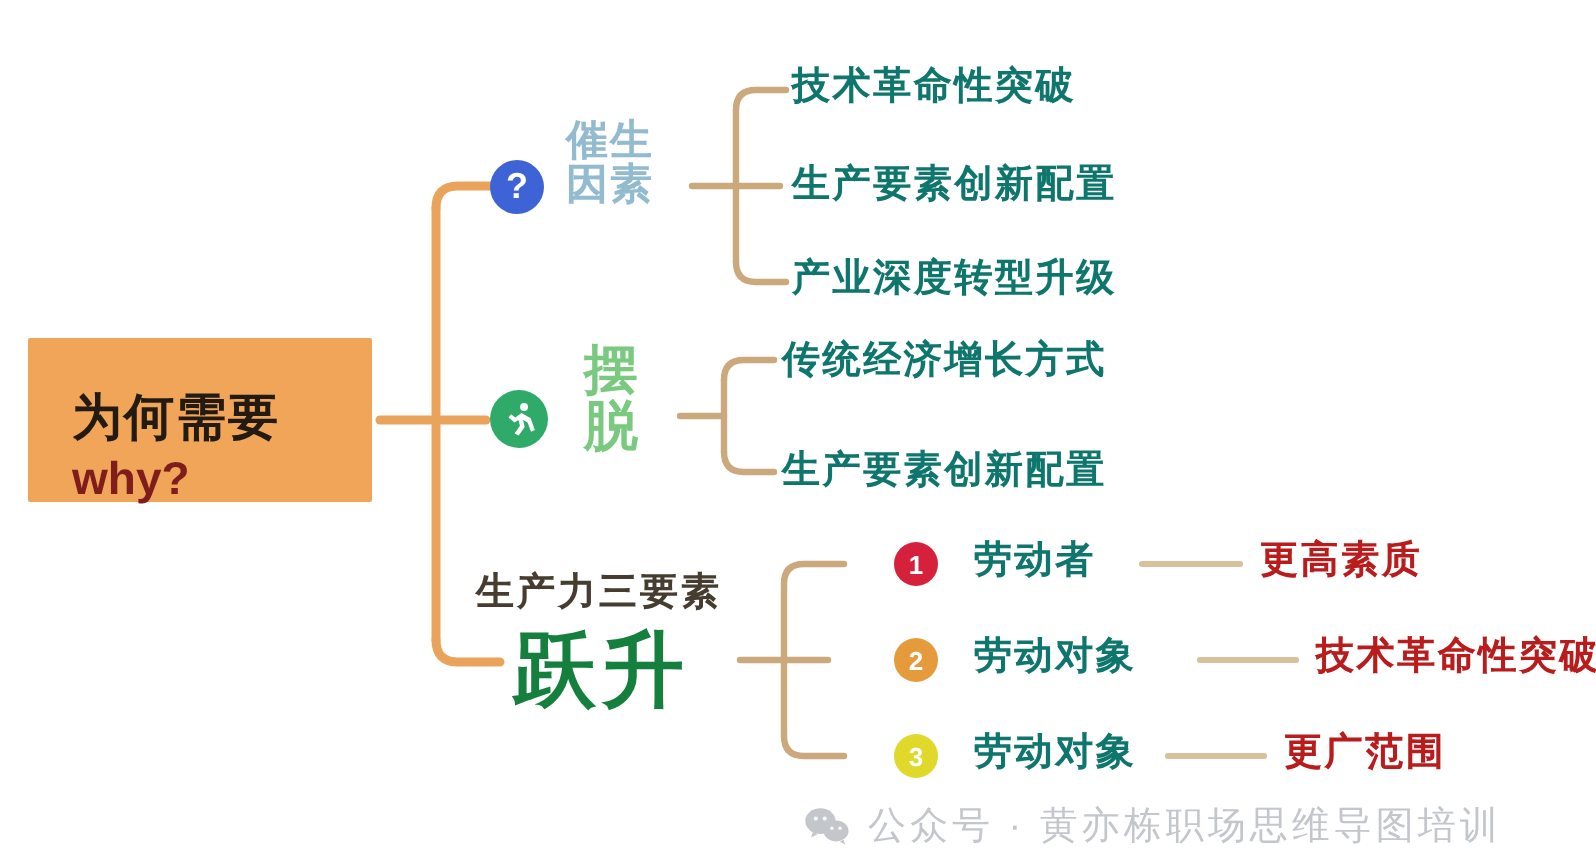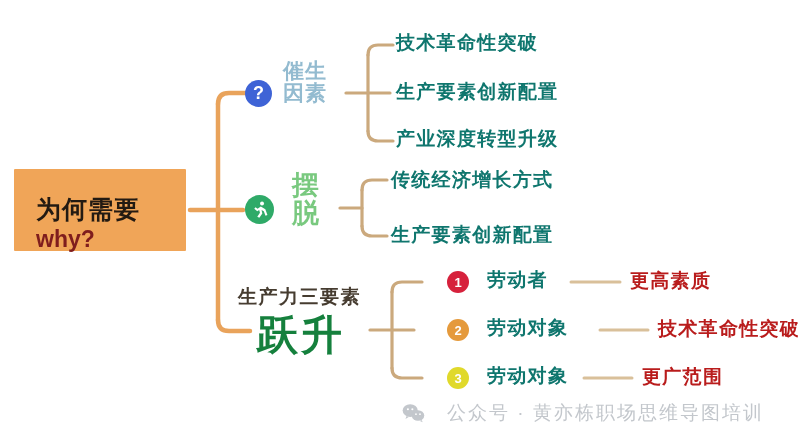--- a/index.html
+++ b/index.html
@@ -169,21 +169,21 @@
     pointer-events: none;
   }
 
   
   .footer {
     position: absolute;
     left: 402px;
     top: 400px;
     display: flex;
     align-items: center;
-    gap: 22px;
+    gap: 9px;
   }
   .footer-text {
     font-size: 19px;
     color: #C3C7CC;
     letter-spacing: 2px;
     white-space: nowrap;
   }
   .wechat-icon { display: block; }
 </style>
 </head>

